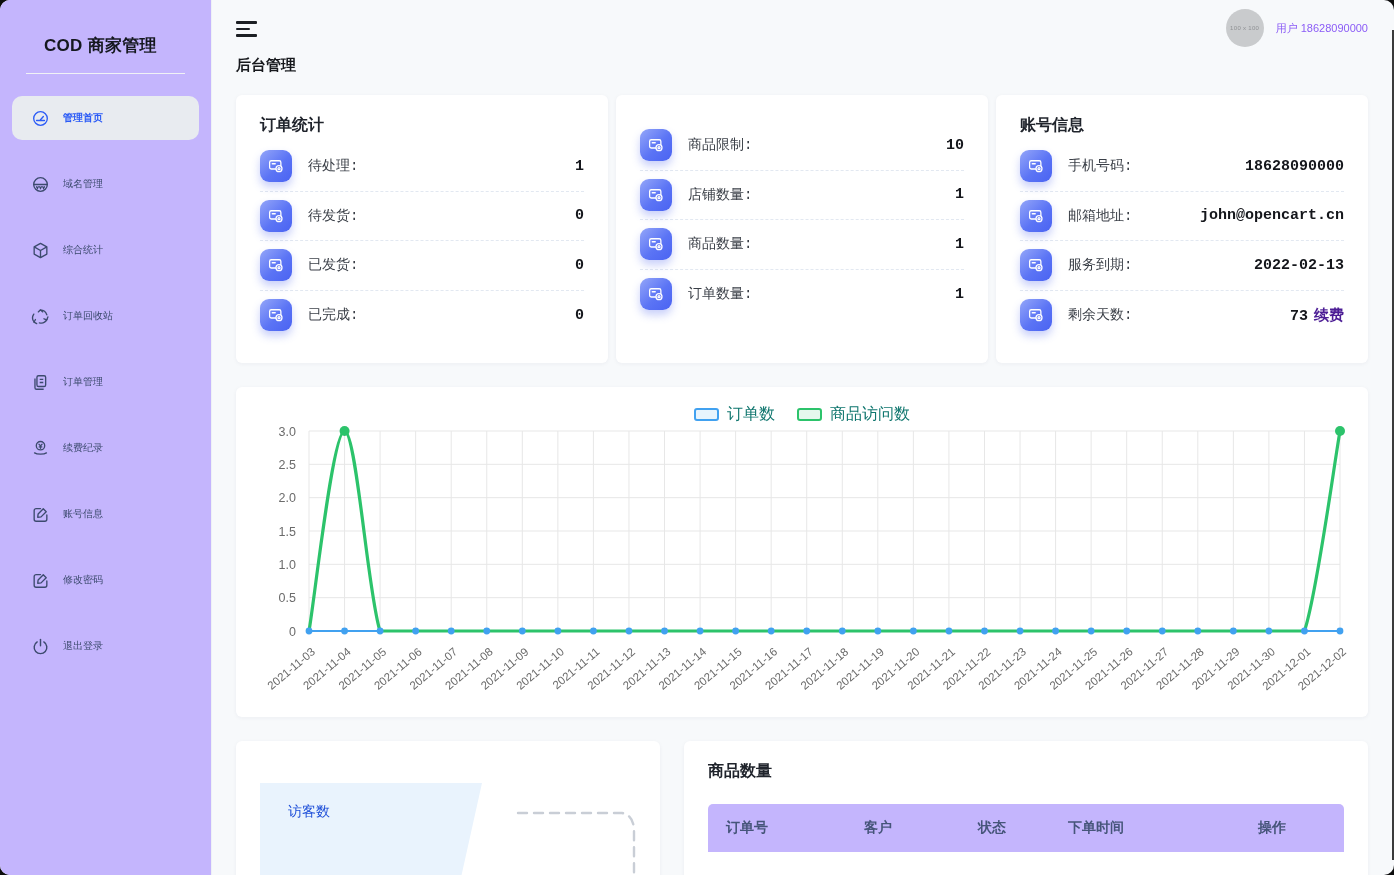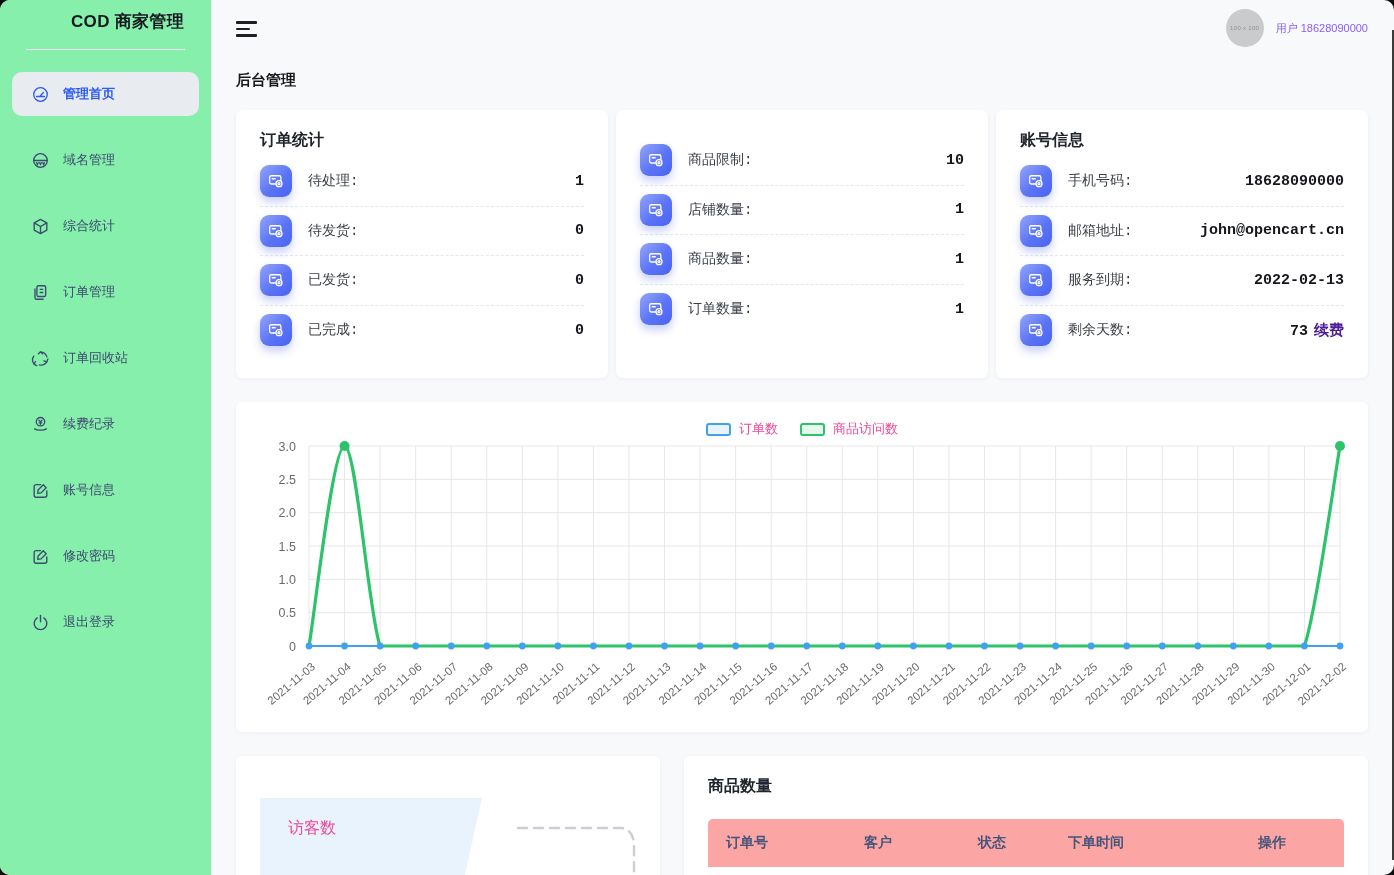--- a/index.html
+++ b/index.html
@@ -1,70 +1,70 @@
 <!DOCTYPE html>
 <html><head>
 <meta charset="utf-8">
 <style>
   * { margin:0; padding:0; box-sizing:border-box; }
   html,body { width:1394px; height:875px; background:#0d0d0d; overflow:hidden; }
   body { font-family:"Liberation Sans","DejaVu Sans",sans-serif; }
   .app { position:relative; width:1394px; height:875px; background:#f7f9fb; border-radius:10px; overflow:hidden; display:flex; }
 
   
-  .sidebar { width:212px; height:100%; background:#86efac; border-right:1px solid #eef1f5; flex:none; padding-top:6px;text-align:center; }
+  .sidebar { width:212px; height:100%; background:#c4b5fd; border-right:1px solid #eef1f5; flex:none; padding-top:30px; }
   .sidebar-title { font-size:17px; font-weight:700; color:#15181f; padding:4px 0 16px 44px; letter-spacing:.3px; }
   .sidebar-divider { height:1px; background:#f0f2f5; margin:0 26px 10px 26px; }
-  .side-item { display:flex; align-items:center; gap:13px; margin:22px 12px; padding:12px 10px 12px 18px; border-radius:10px; color:#3c4a6e; font-size:13px; cursor:pointer; }
+  .side-item { display:flex; align-items:center; gap:13px; margin:22px 12px; padding:12px 10px 12px 18px; border-radius:10px; color:#3c4a6e; font-size:10px; cursor:pointer; }
   .side-item .s-icon { width:20px; height:20px; display:inline-flex; align-items:center; justify-content:center; color:#3c4a6e; }
   .side-item.active { background:#e8ebf0; color:#2b5bf6; font-weight:600; }
   .side-item.active .s-icon { color:#2b5bf6; }
   .side-item svg { width:19px; height:19px; }
 
   
   .main { flex:1; padding:0 26px 0 24px; position:relative; }
   .topbar { height:56px; display:flex; align-items:center; justify-content:space-between; }
   .hamburger { width:22px; height:18px; display:inline-flex; flex-direction:column; justify-content:space-between; cursor:pointer; padding-top:2px; }
   .hamburger i { display:block; height:2.6px; background:#1c1f24; border-radius:1px; }
   .hamburger i:nth-child(1){ width:21px; } .hamburger i:nth-child(2){ width:14px; } .hamburger i:nth-child(3){ width:21px; }
   .userbox { display:flex; align-items:center; gap:12px; cursor:pointer; }
   .avatar { width:38px; height:38px; border-radius:50%; background:#c9cbcd; color:#8f9194; font-size:6px; display:flex; align-items:center; justify-content:center; letter-spacing:.3px; }
   .username { font-size:11px; color:#8b5cf6; }
-  .breadcrumb { font-size:15px; font-weight:700; color:#17191d; margin:15px 0 20px 0; }
+  .breadcrumb { font-size:15px; font-weight:700; color:#17191d; margin:0 0 20px 0; }
 
   .card { background:#fff; border-radius:6px; box-shadow:0 1px 4px rgba(30,40,70,.05); }
 
   
   .stats-row { display:grid; grid-template-columns:1fr 1fr 1fr; gap:8px; margin-bottom:24px; }
   .stat-card { height:268px; padding:20px 24px 10px 24px; }
   .card-title { font-size:16px; font-weight:700; color:#20242c; }
   .stat-rows { margin-top:6px;font-family:Liberation Mono, monospace; }
   .stat-row { display:flex; align-items:center; height:49.5px; border-bottom:1px dashed #e2e8f1; }
   .stat-row:last-child { border-bottom:none; }
   .stat-icon { width:32px; height:32px; border-radius:9px; flex:none; background:linear-gradient(135deg,#94a6f9 0%,#5b74f5 55%,#4a63f2 100%); box-shadow:0 5px 9px rgba(88,110,240,.32); display:flex; align-items:center; justify-content:center; }
   .stat-label { font-size:14px; color:#3a3f47; margin-left:16px; }
   .stat-value { margin-left:auto; font-size:15px; font-weight:700; color:#15171c; white-space:nowrap; }
   .stat-value a { color:#4c1d95; text-decoration:none; margin-left:6px; font-weight:700; }
 
   
   .chart-card { height:330px; padding:16px 20px 10px 20px; margin-bottom:24px; }
   .legend { display:flex; justify-content:center; gap:22px; height:22px; align-items:center; }
   .legend-item { display:flex; align-items:center; gap:8px; cursor:pointer; }
   .legend-swatch { width:25px; height:13px; border-radius:3px; border:2px solid; }
-  .legend-label { font-size:13px; color:#ec4899;font-family:Liberation Mono, monospace; }
+  .legend-label { font-size:16px; color:#0f766e;font-family:Liberation Mono, monospace; }
 
   
   .bottom-row { display:grid; grid-template-columns:424px 684px; gap:24px; }
   .bottom-card { height:260px; padding:20px 24px; }
   .funnel-zone { position:relative; margin-top:22px; height:120px; }
   .funnel-shape { position:absolute; left:0; top:0; width:222px; height:120px; background:#e9f3fd; clip-path:polygon(0 0,100% 0,88% 100%,0 100%); }
-  .funnel-label { position:absolute; left:28px; top:20px; font-size:16px; color:#ec4899; }
+  .funnel-label { position:absolute; left:28px; top:20px; font-size:14px; color:#1d4ed8; }
   .funnel-dash { position:absolute; left:0; top:0; width:376px; height:120px; }
 
-  .orders-table-head { margin-top:22px; background:#fca5a5; border-radius:5px 5px 0 0; height:48px; display:grid; grid-template-columns:23% 19% 15% 24% 19%; align-items:center; padding:0 18px; }
+  .orders-table-head { margin-top:22px; background:#c4b5fd; border-radius:5px 5px 0 0; height:48px; display:grid; grid-template-columns:23% 19% 15% 24% 19%; align-items:center; padding:0 18px; }
   .orders-th { font-size:14px; font-weight:700; color:#46557a; }
   .orders-th:last-child { text-align:right; padding-right:40px; }
 
   
   .edge-bar { position:absolute; right:0; top:30px; width:2px; height:830px; background:#1a1a1a; opacity:.85; }
 
   svg text { font-family:"Liberation Sans","DejaVu Sans",sans-serif; }
 </style>
 </head>
 <body>
@@ -96,43 +96,43 @@
         </div>
         <div class="side-item">
           <span class="s-icon">
             <svg viewBox="0 0 24 24" fill="none" stroke="currentColor" stroke-width="1.7" stroke-linejoin="round">
               <path d="M12 3 L20 7.5 V16.5 L12 21 L4 16.5 V7.5 Z"></path>
               <path d="M4 7.5 L12 12 L20 7.5"></path>
               <path d="M12 12 V21"></path>
             </svg>
           </span>
           <span>综合统计</span>
-        </div>
-        <div class="side-item">
-          <span class="s-icon">
-            <svg viewBox="0 0 24 24" fill="none" stroke="currentColor" stroke-width="1.7" stroke-linejoin="round">
-              <rect x="7.5" y="3.5" width="11" height="13.5" rx="2"></rect>
-              <path d="M5 7 v11.5 a2 2 0 0 0 2 2 h9"></path>
-              <path d="M11 8 h4.5 M11 12 h4.5"></path>
-            </svg>
-          </span>
-          <span>订单管理</span>
         </div>
         <div class="side-item">
           <span class="s-icon">
             <svg viewBox="0 0 24 24" fill="none" stroke="currentColor" stroke-width="1.7" stroke-linecap="round" stroke-linejoin="round">
               <path d="M9.2 6.2 L12 3.6 L14.8 6.2"></path>
               <path d="M12 3.9 a8.4 8.4 0 0 1 8 6"></path>
               <path d="M21.3 12.6 l-1.3 3.6 l-3.6-1.3"></path>
               <path d="M20 16 a8.4 8.4 0 0 1-9.5 4"></path>
               <path d="M7.2 21 l-3.4-1.8 l1.8-3.4"></path>
               <path d="M4 19 a8.4 8.4 0 0 1-.5-10"></path>
             </svg>
           </span>
           <span>订单回收站</span>
+        </div>
+        <div class="side-item">
+          <span class="s-icon">
+            <svg viewBox="0 0 24 24" fill="none" stroke="currentColor" stroke-width="1.7" stroke-linejoin="round">
+              <rect x="7.5" y="3.5" width="11" height="13.5" rx="2"></rect>
+              <path d="M5 7 v11.5 a2 2 0 0 0 2 2 h9"></path>
+              <path d="M11 8 h4.5 M11 12 h4.5"></path>
+            </svg>
+          </span>
+          <span>订单管理</span>
         </div>
         <div class="side-item">
           <span class="s-icon">
             <svg viewBox="0 0 24 24" fill="none" stroke="currentColor" stroke-width="1.7" stroke-linecap="round">
               <circle cx="12" cy="8.5" r="5.3"></circle>
               <path d="M10 6.5 l2 2.3 l2-2.3 M12 8.8 v3 M10.4 10 h3.2"></path>
               <path d="M4.5 17.5 c3 2.2 12 2.2 15 0"></path>
             </svg>
           </span>
           <span>续费纪录</span>

